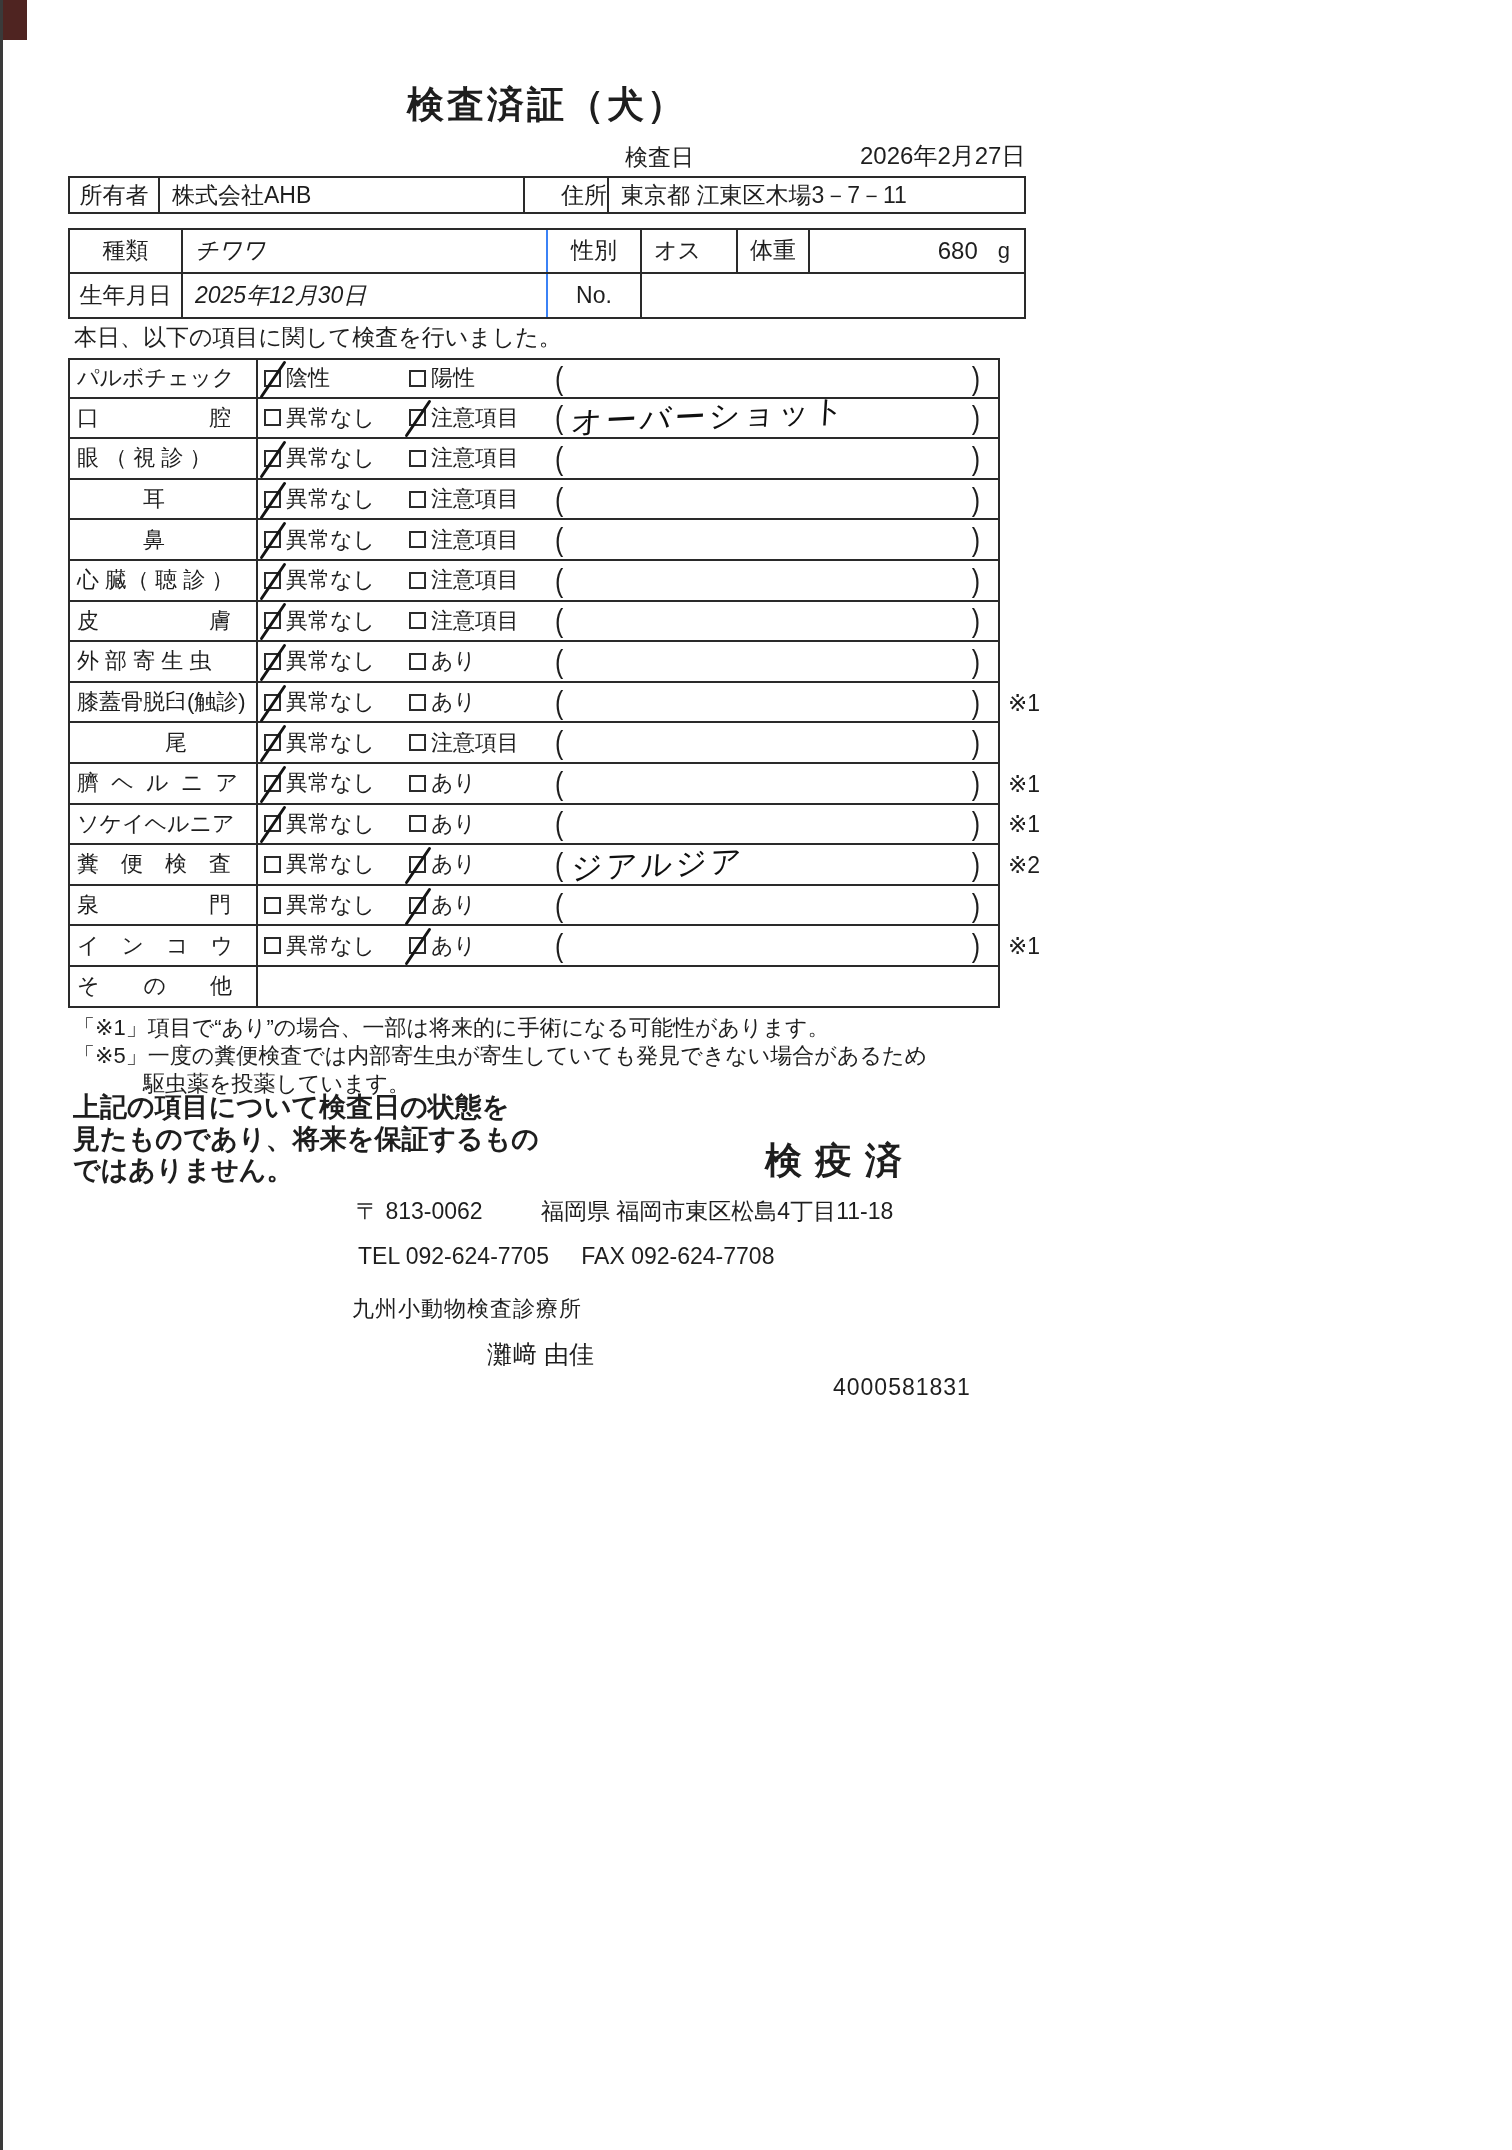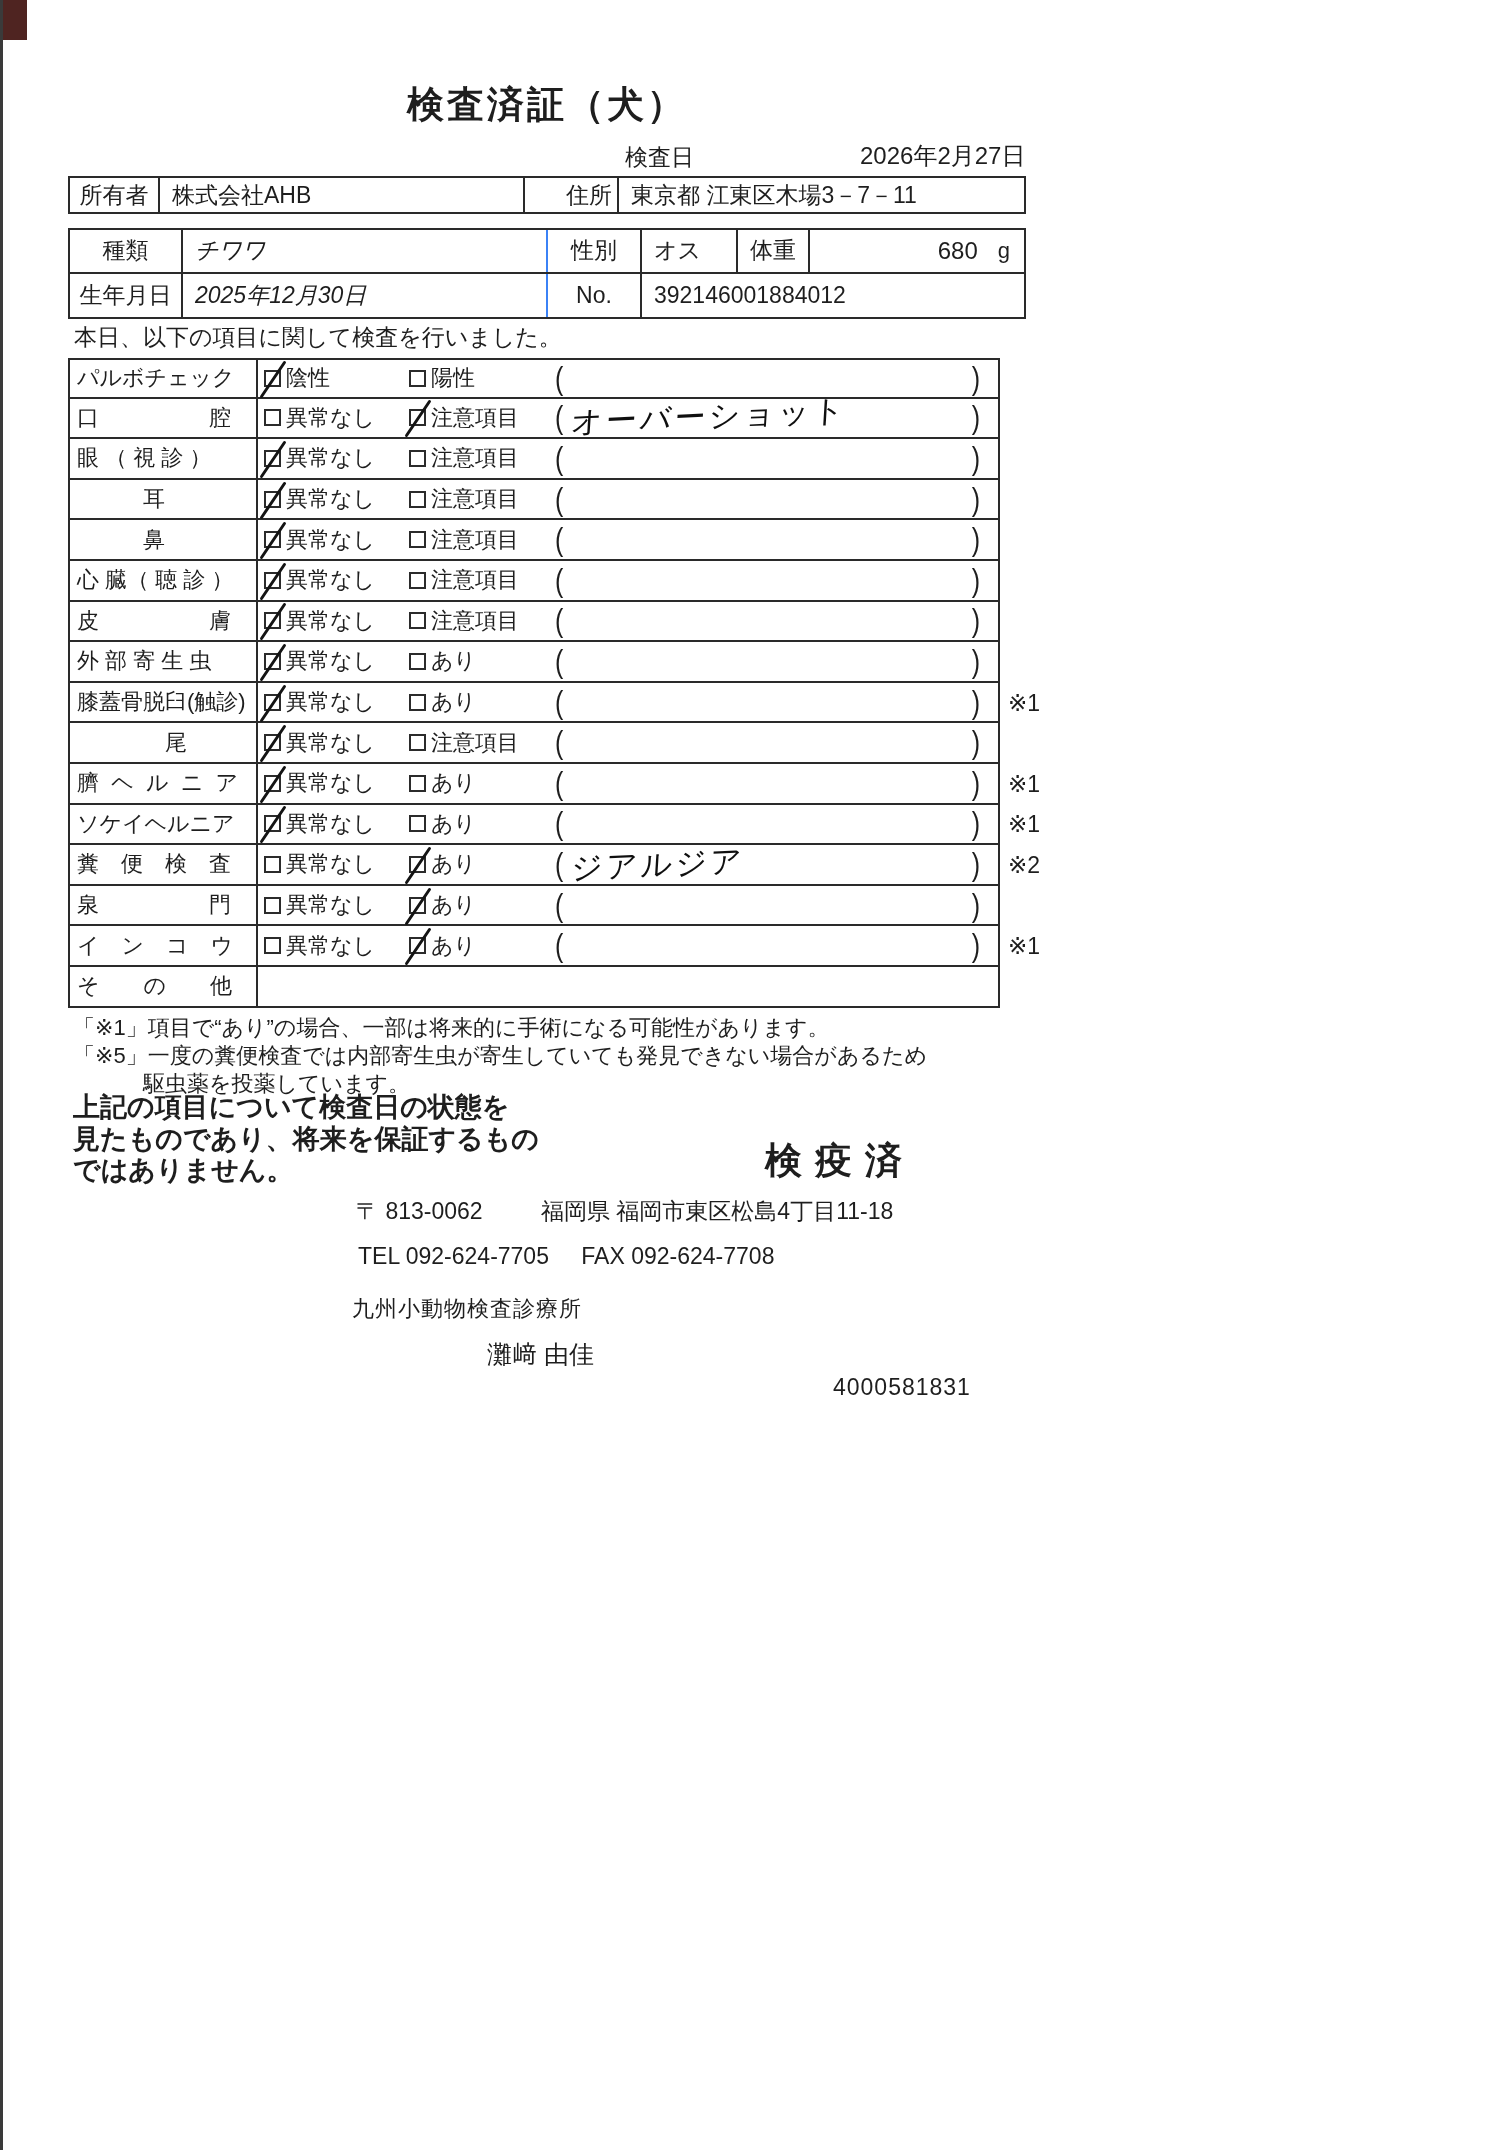--- a/index.html
+++ b/index.html
@@ -27,21 +27,21 @@
   
   .owner-table {
     position: absolute; top: 176px; left: 68px; width: 958px; height: 38px;
     border: 2px solid #2a2a2a; display: flex;
   }
   .cell { display: flex; align-items: center; font-size: 23px; }
   .lab { justify-content: center; border-right: 2px solid #2a2a2a; }
   .val { padding-left: 12px; }
   .w-owner { width: 90px; }
   .w-ownerval { width: 365px; border-right: 2px solid #2a2a2a; }
-  .w-addr { width: 94px; padding-left: 36px; }
+  .w-addr { width: 84px; padding-left: 36px; }
   .flex1 { flex: 1; }
 
   
   .pet-table {
     position: absolute; top: 228px; left: 68px; width: 958px; height: 91px;
     border: 2px solid #2a2a2a;
   }
   .pt-row { display: flex; height: 43.5px; }
   .pt-row.r1 { border-bottom: 2px solid #2a2a2a; justify-content: center; }
   .w1 { width: 113px; }
@@ -137,21 +137,20 @@
       <div class="cell lab w5">体重</div>
       <div class="cell weight flex1">
         <span>680</span>
         <span class="unit">g</span>
       </div>
     </div>
     <div class="pt-row">
       <div class="cell lab w1">生年月日</div>
       <div class="cell val w2">2025年12月30日</div>
       <div class="cell lab w3">No.</div>
-      <div class="cell val flex1">392146001884012</div>
     </div>
   </div>
 
   <div class="intro">本日、以下の項目に関して検査を行いました。</div>
 
   <div class="insp-table">
       <div class="insp-row">
     <div class="row-box">
       <div class="iname">パルボチェック</div>
       <div class="opts">

